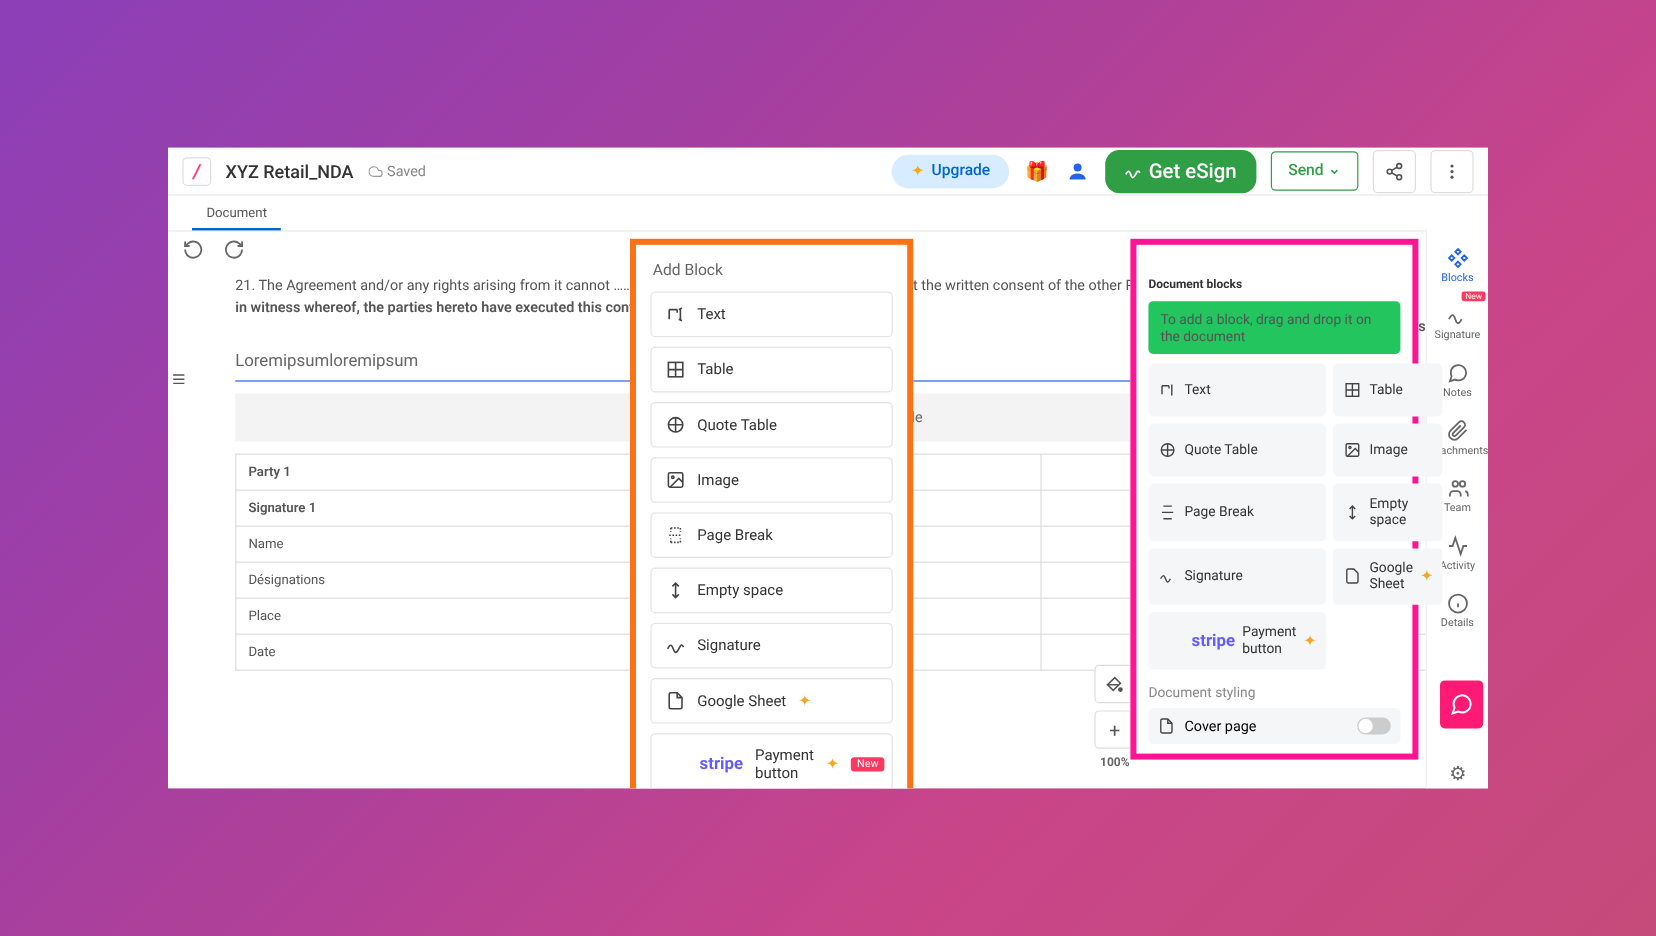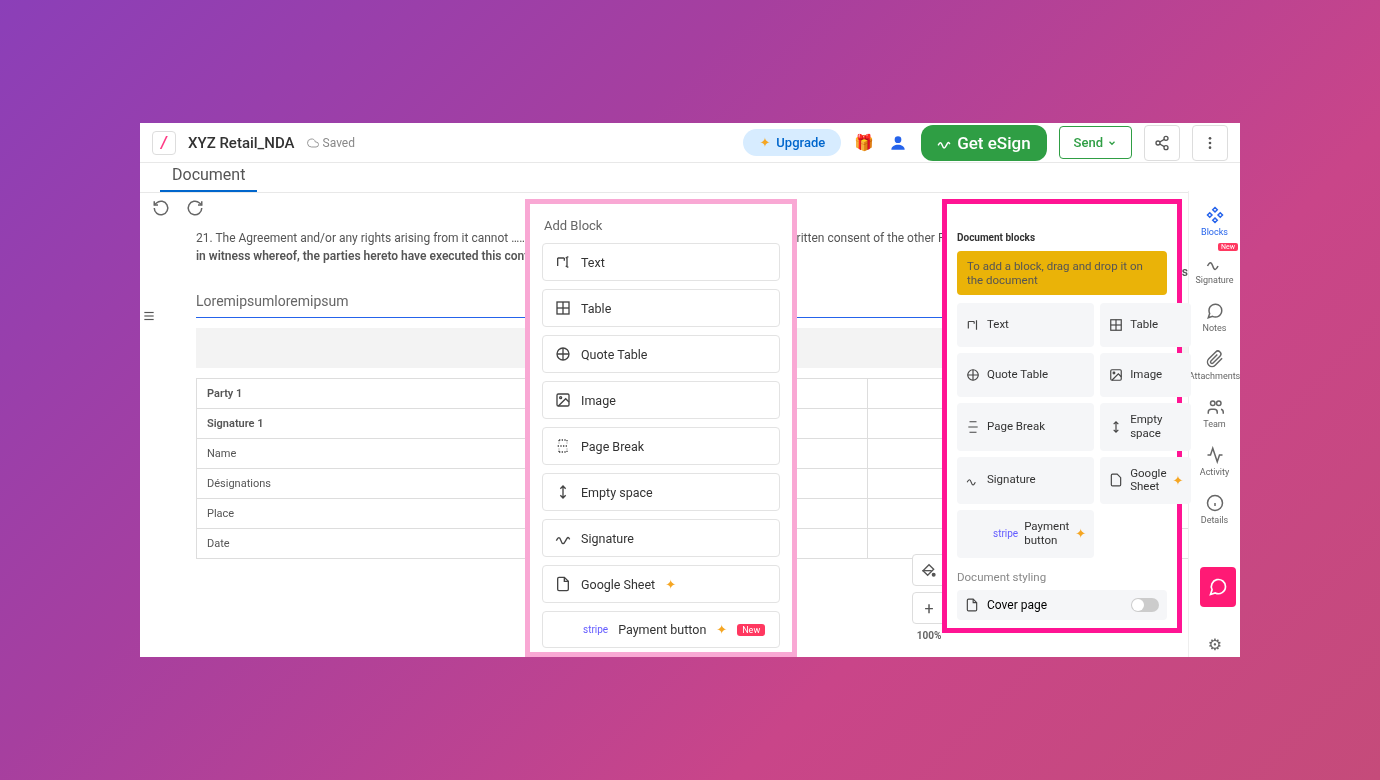--- a/index.html
+++ b/index.html
@@ -9,48 +9,48 @@
 .doc-icon-box { width: 24px; height: 24px; background: #fff; border: 1px solid #ddd; border-radius: 4px; display: flex; align-items: center; justify-content: center; color: #ff3b85; font-weight: bold; font-size: 16px; font-style: italic; }
 .doc-title { font-size: 15px; font-weight: 500; color: #333; }
 .saved-text { font-size: 12px; color: #888; display: flex; align-items: center; gap: 4px; }
 .spacer { flex: 1; }
 .upgrade-pill { background: #d7ecff; color: #0066cc; padding: 6px 16px; border-radius: 18px; font-size: 13px; font-weight: 500; display: flex; align-items: center; gap: 6px; }
 .esign-btn { background: #2f9e44; color: #fff; padding: 8px 16px; border-radius: 12px; font-size: 17px; font-weight: 500; display: flex; align-items: center; gap: 6px; cursor: pointer; }
 .send-btn { border: 1px solid #2f9e44; color: #2f9e44; padding: 8px 14px; border-radius: 4px; font-size: 13px; font-weight: 500; display: flex; align-items: center; gap: 4px; cursor: pointer; }
 .icon-btn { width: 36px; height: 36px; border: 1px solid #ddd; border-radius: 4px; display: flex; align-items: center; justify-content: center; cursor: pointer; }
 .header-icon { width: 22px; height: 22px; cursor: pointer; display: flex; align-items: center; justify-content: center; }
 .tab-row { height: 30px; padding-left: 20px; display: flex; align-items: end; border-bottom: 1px solid #e8e8e8; }
-.tab-active { padding: 6px 12px; font-size: 16px; color: #555; border-bottom: 2px solid #0066cc; text-align: right; }
+.tab-active { padding: 6px 12px; font-size: 11px; color: #555; border-bottom: 2px solid #0066cc; text-align: right; }
 .toolbar-row { height: 30px; padding-left: 12px; display: flex; align-items: center; gap: 16px; }
 .undo-redo { width: 18px; height: 18px; cursor: pointer; color: #666; }
 .main-area { position: absolute; top: 100px; left: 0; right: 0; bottom: 0; display: flex; }
 .doc-left { flex: 1; padding: 0 0 0 16px; position: relative; overflow: hidden; }
 .doc-content { font-size: 12px; color: #555; padding: 8px 40px 0 40px; }
 .doc-para { margin-bottom: 4px; }
 .doc-bold { font-weight: 600; }
 .lorem-line { font-size: 14px; color: #666; margin: 14px 0 8px; }
 .blue-divider { border: none; border-top: 1px solid #2563eb; margin: 6px 0; position: relative; }
 .blue-divider::after { content: ''; position: absolute; right: -10px; top: -5px; width: 10px; height: 10px; background: #2563eb; border-radius: 50%; }
 .drop-image-area { background: #f3f3f3; padding: 12px; text-align: center; font-size: 12px; color: #666; display: flex; align-items: center; justify-content: center; gap: 8px; margin: 10px 0; }
 .sig-table { width: 100%; border-collapse: collapse; font-size: 11px; }
 .sig-table td { border: 1px solid #ddd; padding: 8px 10px; }
 .sig-table .bold-cell { font-weight: 600; }
 
 
-.add-block-popup { position: absolute; top: 76px; left: 385px; width: 272px; background: #fff; border: 5px solid #f9a8d4; z-index: 20; padding: 8px 12px 4px; }
+.add-block-popup { position: absolute; top: 76px; left: 385px; width: 236px; background: #fff; border: 5px solid #f97316; z-index: 20; padding: 8px 12px 4px; }
 .add-block-title { font-size: 13px; color: #666; padding: 6px 2px 10px; }
 .block-item { display: flex; align-items: center; gap: 10px; padding: 10px 12px; border: 1px solid #e3e3e3; border-radius: 4px; margin-bottom: 8px; font-size: 12.5px; color: #333; cursor: pointer; }
 .block-icon { width: 16px; height: 16px; display: flex; align-items: center; justify-content: center; color: #555; }
 .sparkle { color: #f5a623; font-size: 13px; }
 .new-pill { background: #ff3860; color: #fff; font-size: 9px; padding: 1px 5px; border-radius: 3px; }
 
 
 .right-panel { position: absolute; top: 76px; left: 802px; width: 240px; background: #fff; border: 5px solid #ff1493; padding: 8px 10px; z-index: 20; }
 .right-panel-title { font-size: 10px; font-weight: 700; color: #333; margin-bottom: 8px; margin-top: 20px; }
-.hint-box { background: #eab308; color: #555; font-size: 11.5px; padding: 8px 10px; border-radius: 4px; margin-bottom: 8px; }
+.hint-box { background: #22c55e; color: #555; font-size: 11.5px; padding: 8px 10px; border-radius: 4px; margin-bottom: 8px; }
 .block-grid { display: grid; grid-template-columns: 1fr 1fr; gap: 6px; }
 .grid-item { display: flex; align-items: center; gap: 6px; padding: 10px 8px; background: #f5f6f8; border-radius: 4px; font-size: 11.5px; color: #333; cursor: pointer; min-height: 44px; }
 .grid-item .grid-label { flex: 1; line-height: 1.2; }
 .styling-label { font-size: 11.5px; color: #888; margin-top: 12px; margin-bottom: 6px; }
 .toggle-row { display: flex; align-items: center; gap: 8px; padding: 8px; background: #f5f6f8; border-radius: 4px; font-size: 12px; }
 .toggle-sw { margin-left: auto; width: 28px; height: 14px; background: #ccc; border-radius: 8px; position: relative; }
 .toggle-sw::after { content:''; position: absolute; left: 1px; top: 1px; width: 12px; height: 12px; background: #fff; border-radius: 50%; }
 
 
 .right-sidebar { position: absolute; right: 0; top: 68px; width: 52px; bottom: 0; border-left: 1px solid #eee; background: #fff; display: flex; flex-direction: column; align-items: center; padding-top: 6px; }
@@ -63,21 +63,21 @@
 .float-actions { position: absolute; right: 294px; bottom: 16px; display: flex; flex-direction: column; gap: 6px; align-items: center; }
 .float-btn { width: 34px; height: 32px; border: 1px solid #ddd; background: #fff; border-radius: 4px; display: flex; align-items: center; justify-content: center; cursor: pointer; font-size: 16px; color: #555; }
 .zoom-txt { font-size: 10px; color: #666; font-weight: bold; }
 
 
 .chat-fab { position: absolute; right: 4px; bottom: 50px; width: 36px; height: 40px; background: #ff1a75; border-radius: 4px; display: flex; align-items: center; justify-content: center; color: #fff; cursor: pointer; }
 
 .cloud-icon { width: 12px; height: 12px; }
 .scrollbar-stub { position: absolute; right: 62px; top: 110px; width: 8px; height: 60px; background: #c6c6c6; border-radius: 4px; }
 
-.stripe-logo { font-size: 10px; color: #635bff; font-weight: 400; font-style: normal; padding-left: 28px; }
+.stripe-logo { font-size: 14px; color: #635bff; font-weight: 700; font-style: normal; padding-left: 28px; }
 .side-gear { position: absolute; right: 18px; bottom: 3px; color: #666; font-size: 16px; }
 </style>
 </head>
 <body>
 
 <div class="app-window">
 
   <div class="header-bar">
     <div class="doc-icon-box">/</div>
     <div class="doc-title">XYZ Retail_NDA</div>

